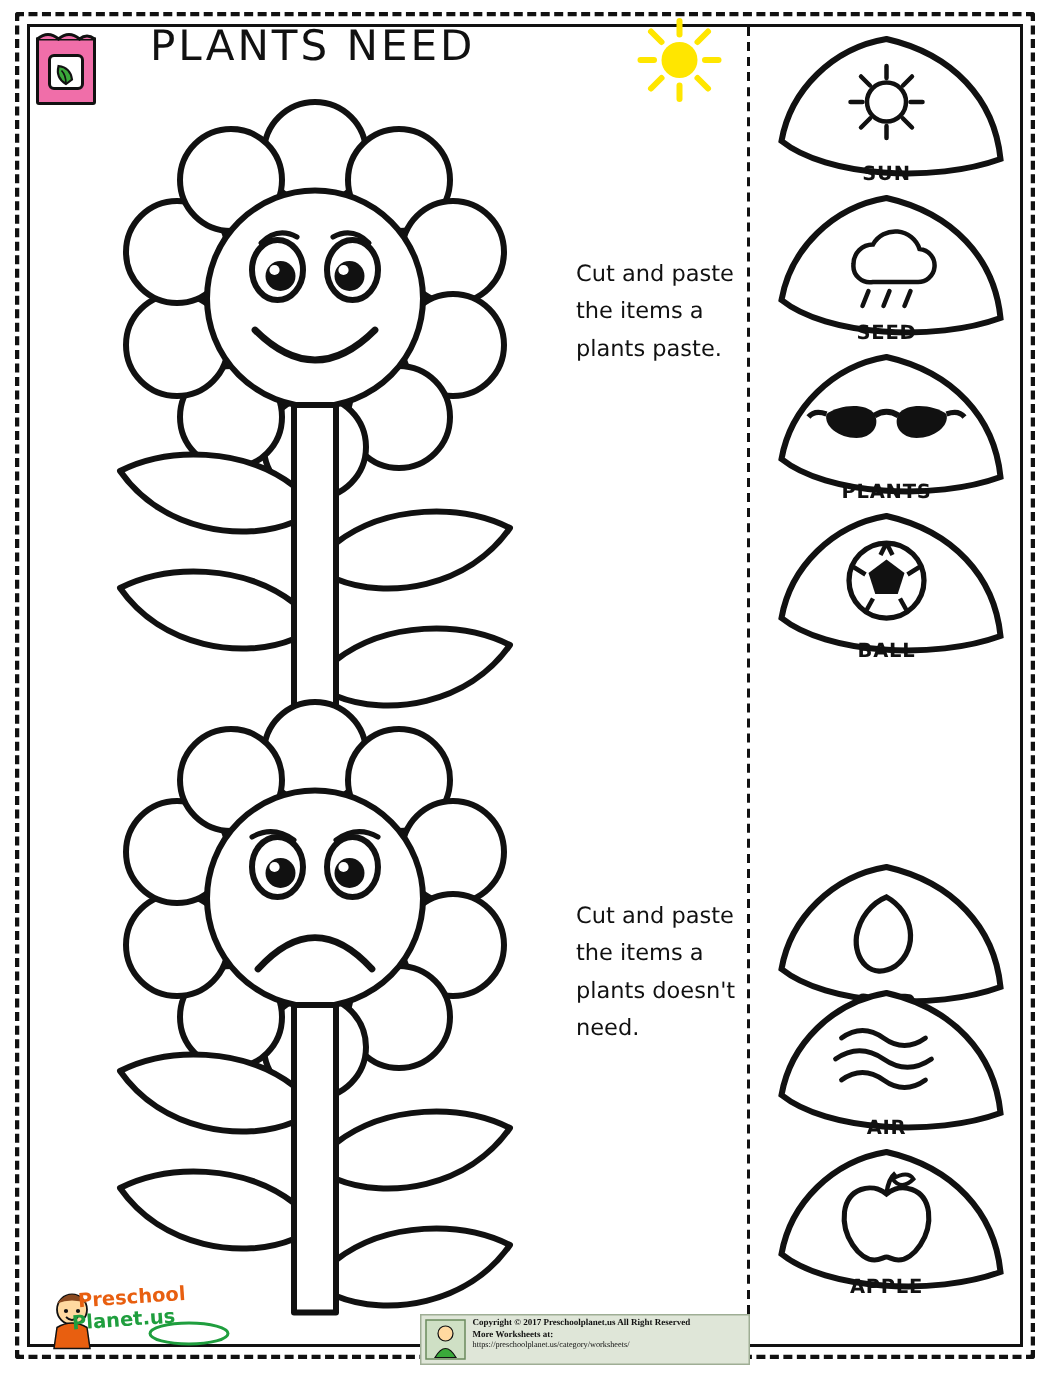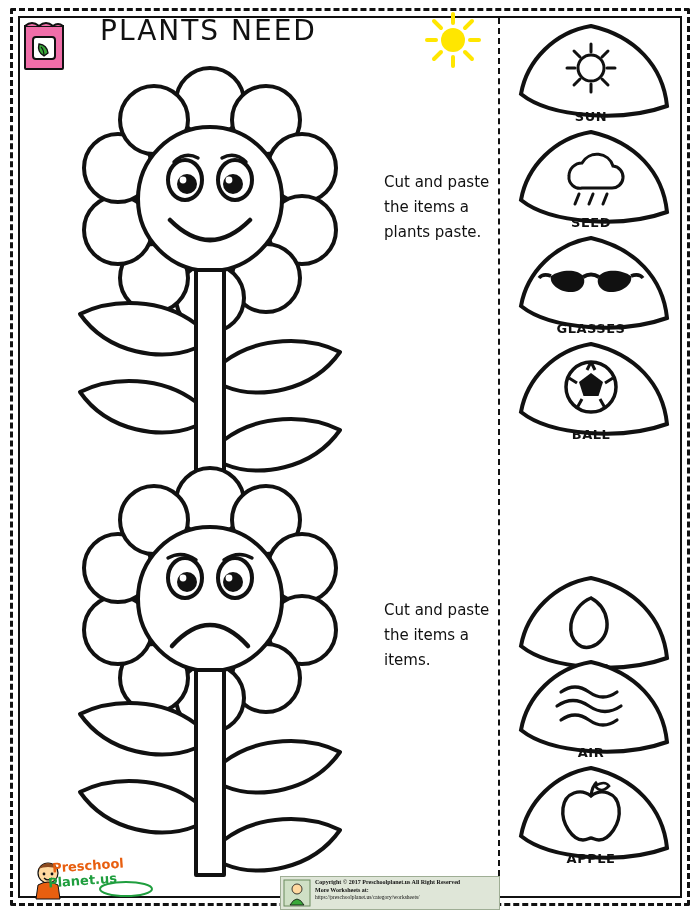--- a/index.html
+++ b/index.html
@@ -255,21 +255,22 @@
       <circle cx="179" cy="116" r="3.4" fill="#ffffff"></circle>
       <path d="M118 96 q14 -8 28 2" fill="none" stroke="#111" stroke-width="3.4" stroke-linecap="round"></path>
       <path d="M202 96 q-14 -8 -28 2" fill="none" stroke="#111" stroke-width="3.4" stroke-linecap="round"></path>
       <path d="M122 184 q38 -42 76 0" fill="none" stroke="#111" stroke-width="4.5" stroke-linecap="round"></path>
     </g>
   </svg>
 
   <div class="instruction instruction-2">
     <div>Cut and paste</div>
     <div>the items a</div>
-    <div>items.</div>
+    <div>plants doesn't</div>
+    <div>need.</div>
   </div>
 
   <div class="cards">
 
     <div class="leaf-card" style="top:0px;">
       <svg viewBox="0 0 160 104" width="160" height="104">
         <path d="M80 4 C124 14 152 44 156 84 C112 100 40 96 10 72 C16 38 44 10 80 4 Z" fill="#ffffff" stroke="#111" stroke-width="4"></path>
         <g>
           <circle cx="80" cy="46" r="13" fill="#ffffff" stroke="#111" stroke-width="3"></circle>
           <g stroke="#111" stroke-width="3" stroke-linecap="round">
@@ -306,21 +307,21 @@
       <svg viewBox="0 0 160 104" width="160" height="104">
         <path d="M80 4 C124 14 152 44 156 84 C112 100 40 96 10 72 C16 38 44 10 80 4 Z" fill="#ffffff" stroke="#111" stroke-width="4"></path>
         <g>
           <path d="M40 42 C48 36 66 34 72 42 C76 50 70 58 60 58 C48 58 38 50 40 42 Z" fill="#111"></path>
           <path d="M120 42 C112 36 94 34 88 42 C84 50 90 58 100 58 C112 58 122 50 120 42 Z" fill="#111"></path>
           <path d="M72 43 q8 -5 16 0" fill="none" stroke="#111" stroke-width="4"></path>
           <path d="M40 42 q-8 -3 -12 2" fill="none" stroke="#111" stroke-width="3.5"></path>
           <path d="M120 42 q8 -3 12 2" fill="none" stroke="#111" stroke-width="3.5"></path>
         </g>
       </svg>
-      <div class="leaf-label">GLASSES</div>
+      <div class="leaf-label">PLANTS</div>
     </div>
 
     <div class="leaf-card" style="top:318px;">
       <svg viewBox="0 0 160 104" width="160" height="104">
         <path d="M80 4 C124 14 152 44 156 84 C112 100 40 96 10 72 C16 38 44 10 80 4 Z" fill="#ffffff" stroke="#111" stroke-width="4"></path>
         <g>
           <circle cx="80" cy="47" r="25" fill="#ffffff" stroke="#111" stroke-width="3.5"></circle>
           <path d="M80 33 l12 9 -4.5 14 h-15 l-4.5 -14 z" fill="#111"></path>
           <path d="M80 22 l-4 8 M80 22 l4 8" stroke="#111" stroke-width="3"></path>
           <path d="M58 38 l8 5 M102 38 l-8 5" stroke="#111" stroke-width="3"></path>

